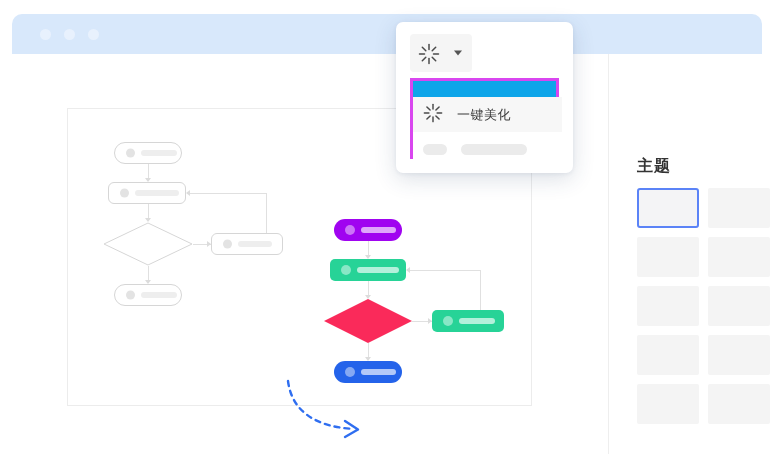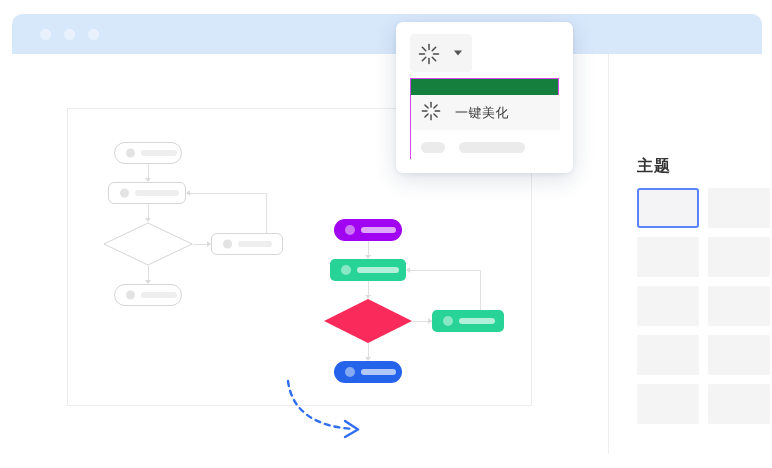--- a/index.html
+++ b/index.html
@@ -203,22 +203,22 @@
     border-left: 4px solid transparent;
     border-right: 4px solid transparent;
     border-top: 5px solid #555;
   }
   .dd-menu {
     position: absolute;
     left: 14px;
     top: 56px;
     width: 149px;
     height: 81px;
-    border: 1px solid #d946ef;
-    background: #15803d;
+    border: 3px solid #d946ef;
+    background: #0ea5e9;
     text-align: right;
   }
   .dd-item {
     position: absolute;
     left: 0;
     width: 149px;
     height: 35px;
     display: flex;
     align-items: center;
     cursor: pointer;

